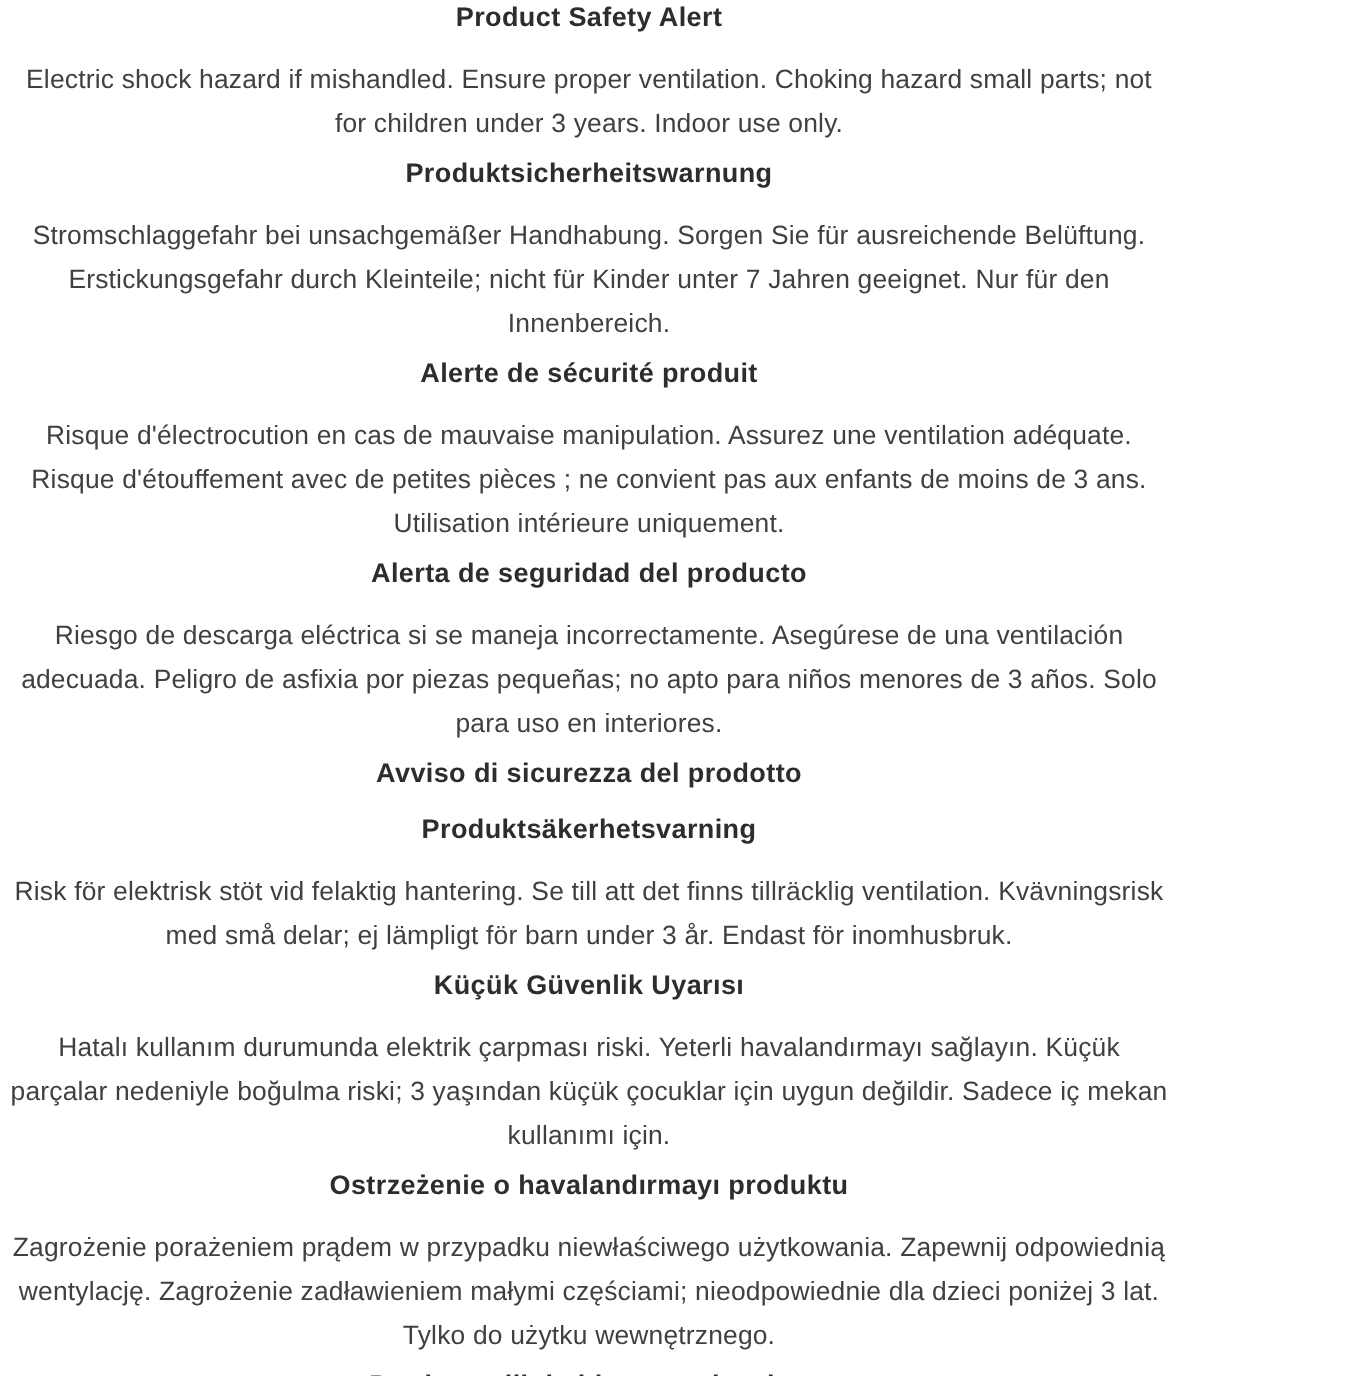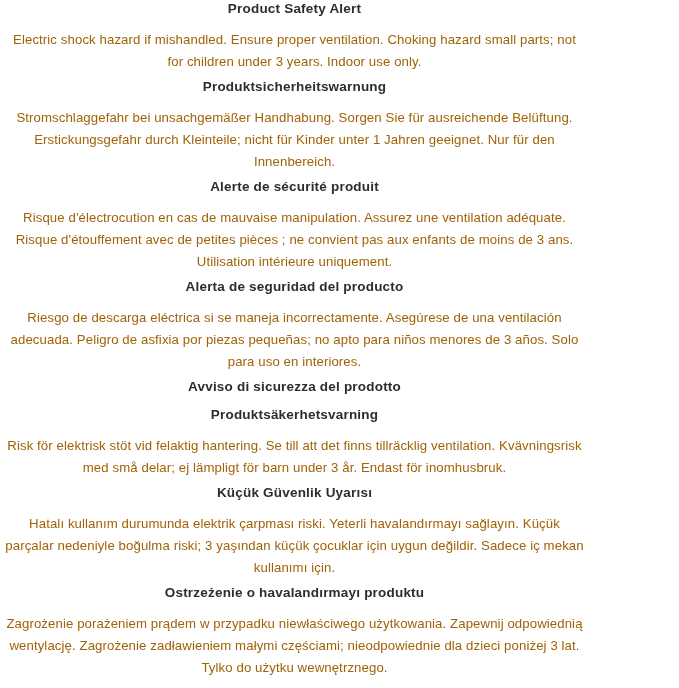--- a/index.html
+++ b/index.html
@@ -23,38 +23,38 @@
     font-size: 13.5px;
     line-height: 16px;
     font-weight: 700;
     color: #2d2d2d;
     letter-spacing: 0.2px;
     margin: 0 0 12px 0;
   }
   .alert-text {
     font-size: 13.2px;
     line-height: 22px;
-    color: #a16207;
+    color: #404040;
     letter-spacing: 0.1px;
     margin: 0 0 6px 0;
   }
 </style>
 </head>
 <body>
 
 <div class="page">
 
   <section class="alert-section">
     <h2 class="alert-heading">Product Safety Alert</h2>
     <p class="alert-text">Electric shock hazard if mishandled. Ensure proper ventilation. Choking hazard small parts; not for children under 3 years. Indoor use only.</p>
   </section>
 
   <section class="alert-section">
     <h2 class="alert-heading">Produktsicherheitswarnung</h2>
-    <p class="alert-text">Stromschlaggefahr bei unsachgemäßer Handhabung. Sorgen Sie für ausreichende Belüftung. Erstickungsgefahr durch Kleinteile; nicht für Kinder unter 1 Jahren geeignet. Nur für den Innenbereich.</p>
+    <p class="alert-text">Stromschlaggefahr bei unsachgemäßer Handhabung. Sorgen Sie für ausreichende Belüftung. Erstickungsgefahr durch Kleinteile; nicht für Kinder unter 7 Jahren geeignet. Nur für den Innenbereich.</p>
   </section>
 
   <section class="alert-section">
     <h2 class="alert-heading">Alerte de sécurité produit</h2>
     <p class="alert-text">Risque d'électrocution en cas de mauvaise manipulation. Assurez une ventilation adéquate. Risque d'étouffement avec de petites pièces ; ne convient pas aux enfants de moins de 3 ans. Utilisation intérieure uniquement.</p>
   </section>
 
   <section class="alert-section">
     <h2 class="alert-heading">Alerta de seguridad del producto</h2>
     <p class="alert-text">Riesgo de descarga eléctrica si se maneja incorrectamente. Asegúrese de una ventilación adecuada. Peligro de asfixia por piezas pequeñas; no apto para niños menores de 3 años. Solo para uso en interiores.</p>

